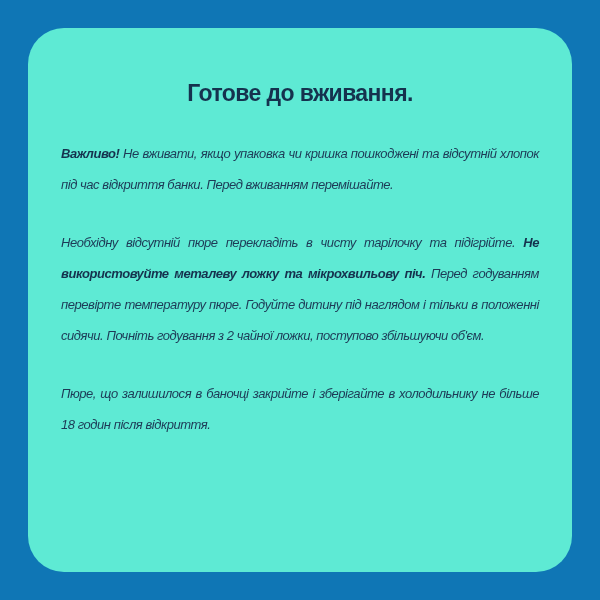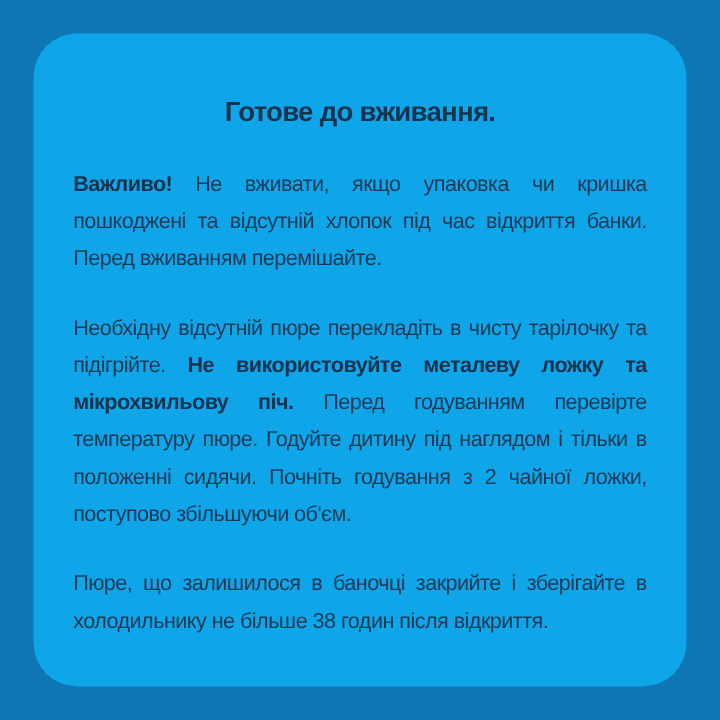--- a/index.html
+++ b/index.html
@@ -14,55 +14,56 @@
     font-family: "Liberation Sans", sans-serif;
     overflow: hidden;
   }
   .card {
     position: absolute;
     left: 28px;
     top: 28px;
     width: 544px;
     height: 544px;
     box-sizing: border-box;
-    background: #0ea5e9;
+    background: #5eead4;
     border-radius: 36px;
     padding: 26px 33px;
     color: #1d3a56;
   }
   .title {
     margin: 26px 0 0 0;
     text-align: center;
     font-size: 23px;
     font-weight: bold;
     letter-spacing: -0.6px;
     color: #15324e;
   }
   .para {
     margin: 0;
-    font-size: 18px;
+    font-size: 13px;
     line-height: 31px;
     letter-spacing: -0.45px;
     text-align: justify;
     color: #1d3a56;
+    font-style: italic;
   }
   .para-1 { margin-top: 31px; }
   .para-2 { margin-top: 27px; }
   .para-3 { margin-top: 27px; }
   .seg-bold {
     font-weight: bold;
     color: #15324e;
   }
 </style>
 </head>
 <body>
 
 <div class="card">
 
   <h1 class="title">Готове до вживання.</h1>
 
   <p class="para para-1"><span class="seg-bold">Важливо!</span><span> Не вживати, якщо упаковка чи кришка пошкоджені та відсутній хлопок під час відкриття банки. Перед вживанням перемішайте.</span></p>
 
   <p class="para para-2"><span>Необхідну відсутній пюре перекладіть в чисту тарілочку та підігрійте. </span><span class="seg-bold">Не використовуйте металеву ложку та мікрохвильову піч.</span><span> Перед годуванням перевірте температуру пюре. Годуйте дитину під наглядом і тільки в положенні сидячи. Почніть годування з 2 чайної ложки, поступово збільшуючи об'єм.</span></p>
 
-  <p class="para para-3"><span>Пюре, що залишилося в баночці закрийте і зберігайте в холодильнику не більше 38 годин після відкриття.</span></p>
+  <p class="para para-3"><span>Пюре, що залишилося в баночці закрийте і зберігайте в холодильнику не більше 18 годин після відкриття.</span></p>
 
 </div>
 
 </body></html>

